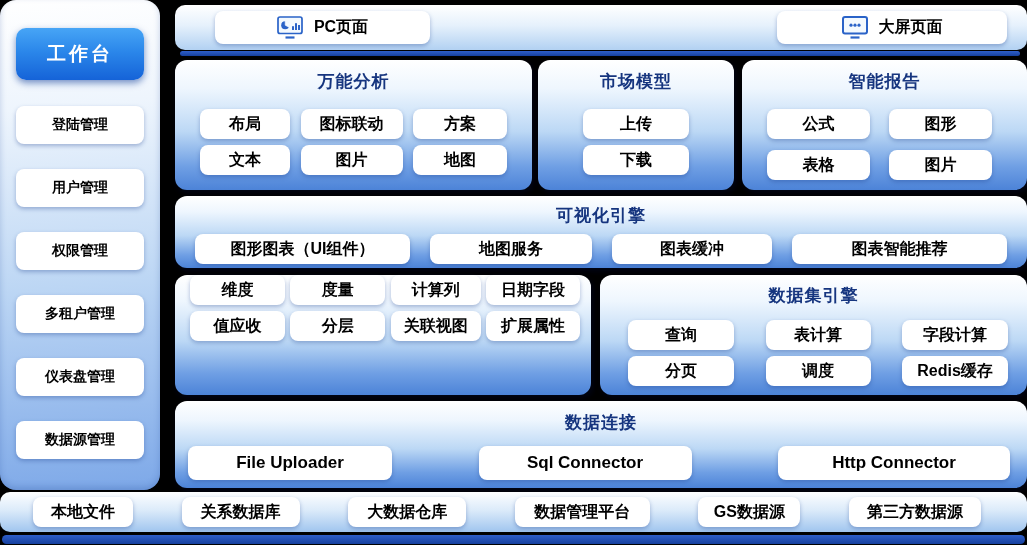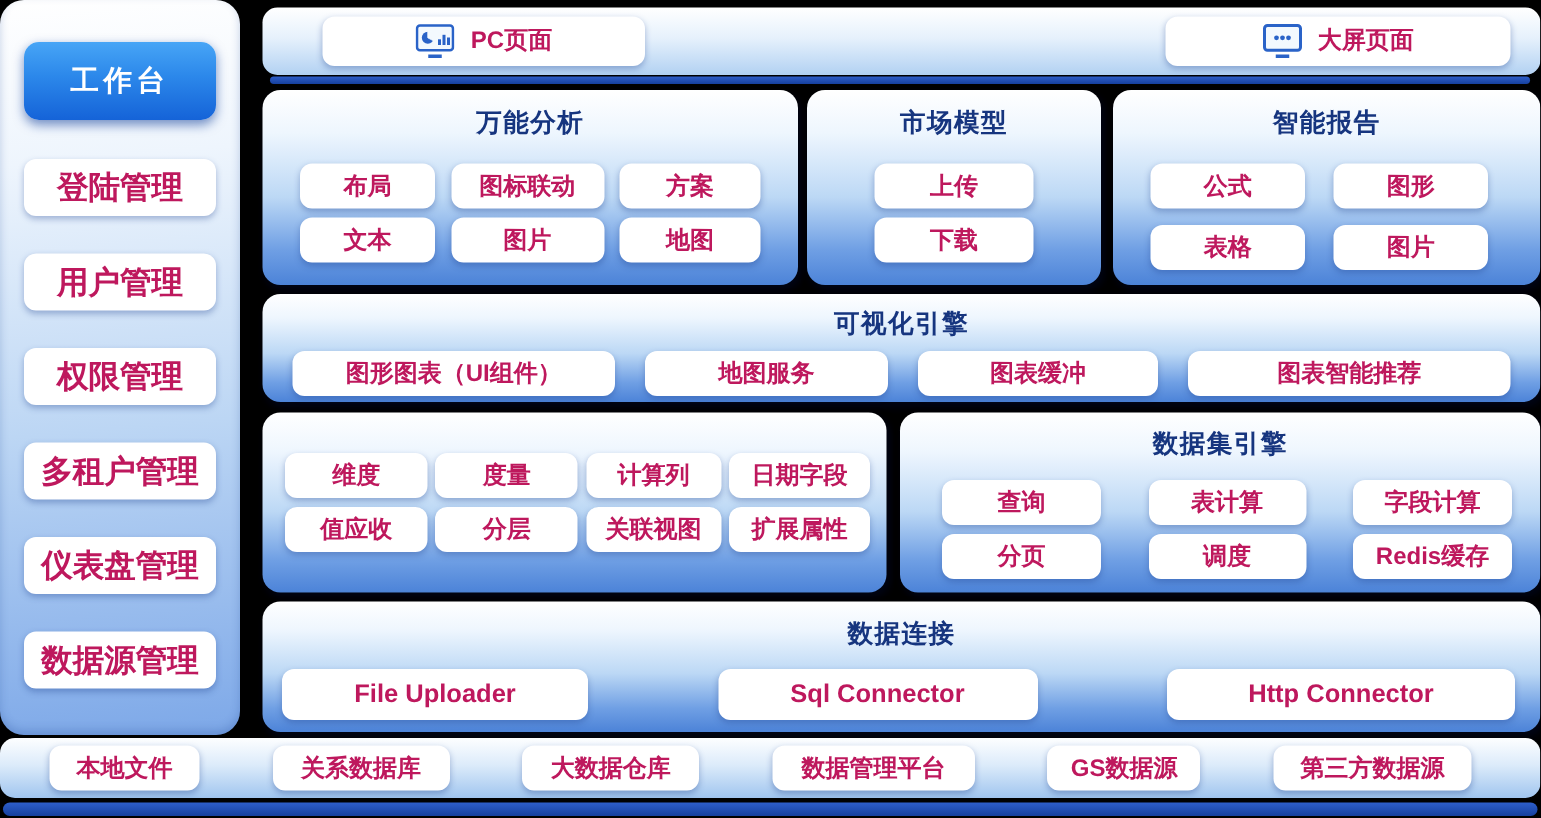--- a/index.html
+++ b/index.html
@@ -18,24 +18,24 @@
     background:linear-gradient(180deg,#ffffff 0%,#e6f1fc 45%,#b2d1f2 100%);
     display:flex; align-items:center; justify-content:space-between; padding:0 20px 0 40px; }
   .bottombar { position:absolute; left:0; top:492px; width:1027px; height:40px; border-radius:10px;
     background:linear-gradient(180deg,#fdfeff 0%,#dcebfa 45%,#a0c5ef 100%);
     display:flex; align-items:center; justify-content:space-between; padding:0 46px 0 33px; }
   .strip { position:absolute; background:linear-gradient(180deg,#2e5ec9,#16409e); }
   .strip-top { left:180px; top:51px; width:840px; height:5px; border-radius:3px; }
   .strip-bottom { left:2px; top:535px; width:1023px; height:9px; border-radius:5px; }
 
   
-  .btn { background:#ffffff; border-radius:8px; color:#be185d; font-weight:bold; font-size:16px;
+  .btn { background:#ffffff; border-radius:8px; color:#000000; font-weight:bold; font-size:16px;
     display:flex; align-items:center; justify-content:center;
     box-shadow:0 2px 4px rgba(28,64,140,.35); white-space:nowrap; }
-  .side-btn { height:38px; margin-bottom:25px; font-size:21px; }
+  .side-btn { height:38px; margin-bottom:25px; font-size:14px; }
   .active-btn { height:52px; border-radius:10px; margin-bottom:26px;
     background:linear-gradient(180deg,#47a5f6 0%,#2b87ea 45%,#1563d8 100%);
     color:#ffffff; font-size:19px; font-weight:bold; letter-spacing:3px;
     display:flex; align-items:center; justify-content:center;
     box-shadow:0 3px 7px rgba(8,55,150,.55); }
   .top-btn { height:33px; gap:11px; }
   .chip { height:30px; }
   .chip-lg { height:34px; font-size:17px; }
 
   .panel-title { padding-top:10px; text-align:center; color:#16357f; font-weight:bold;
@@ -129,21 +129,21 @@
     <div class="panel-title" style="padding-top:8px">可视化引擎</div>
     <div class="row" style="margin-top:7px;padding:0 20px">
       <div class="btn chip" style="width:215px">图形图表（UI组件）</div>
       <div class="btn chip" style="width:162px">地图服务</div>
       <div class="btn chip" style="width:160px">图表缓冲</div>
       <div class="btn chip" style="width:215px">图表智能推荐</div>
     </div>
   </section>
 
   <section class="panel" style="left:175px;top:275px;width:416px;height:120px">
-    <div class="row" style="margin-top:27px;padding:0 11px 0 15px">
+    <div class="row" style="margin-top:0;padding:0 11px 0 15px">
       <div class="btn chip" style="width:95px">维度</div>
       <div class="btn chip" style="width:95px">度量</div>
       <div class="btn chip" style="width:90px">计算列</div>
       <div class="btn chip" style="width:94px">日期字段</div>
     </div>
     <div class="row" style="margin-top:6px;padding:0 11px 0 15px">
       <div class="btn chip" style="width:95px">值应收</div>
       <div class="btn chip" style="width:95px">分层</div>
       <div class="btn chip" style="width:90px">关联视图</div>
       <div class="btn chip" style="width:94px">扩展属性</div>

